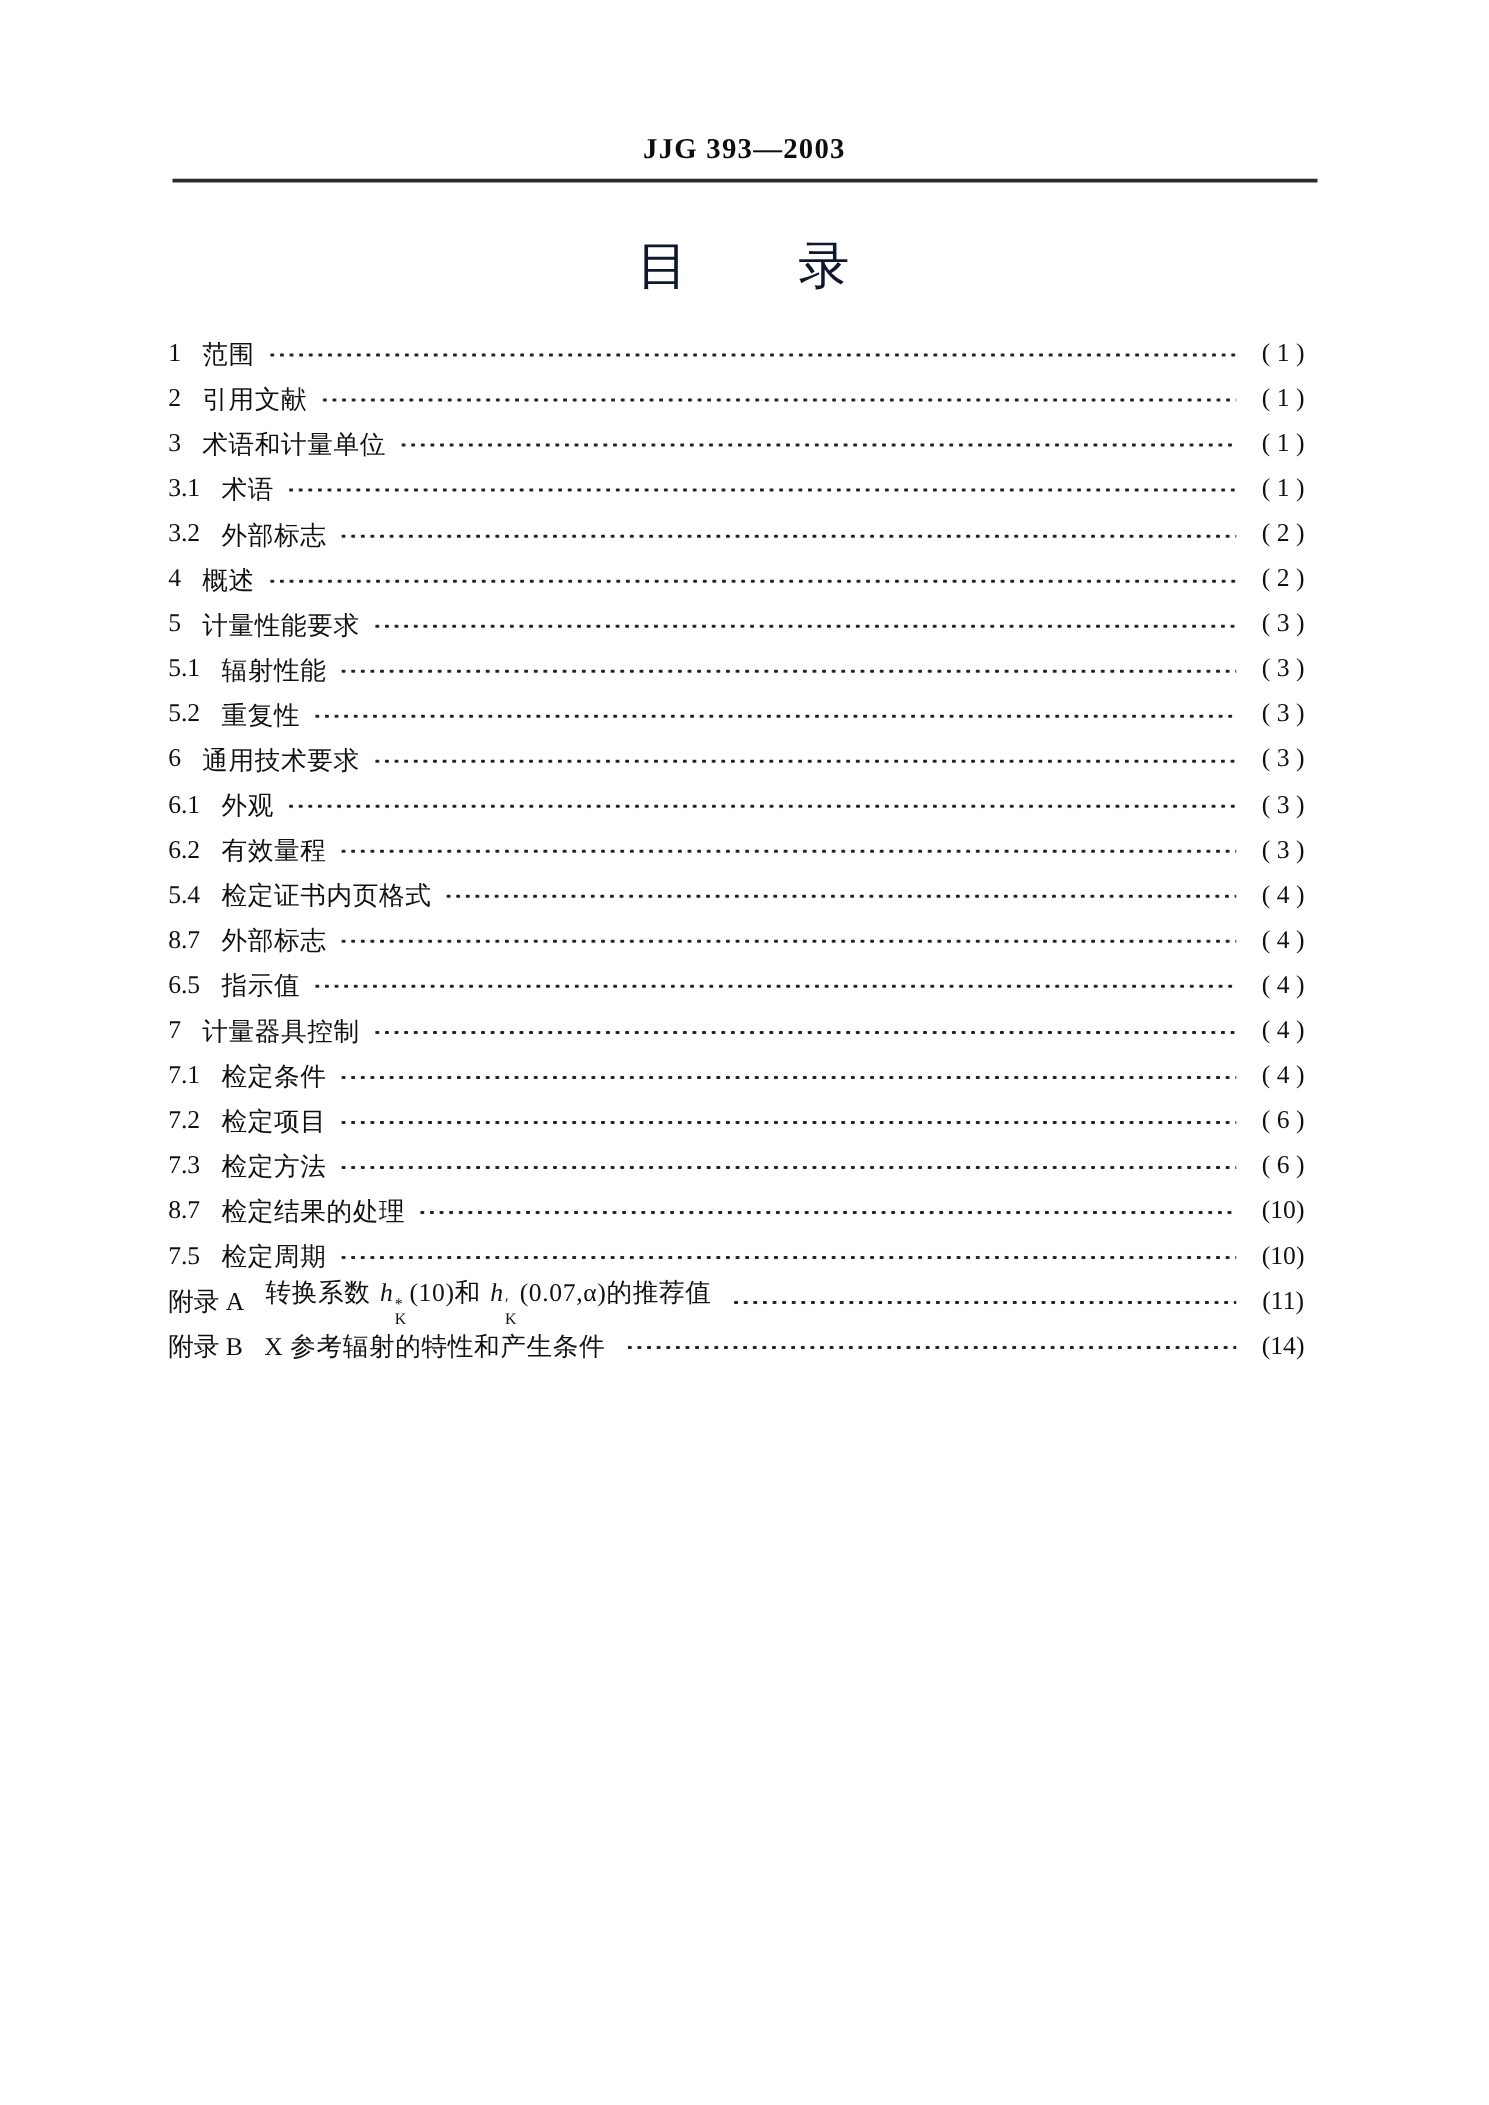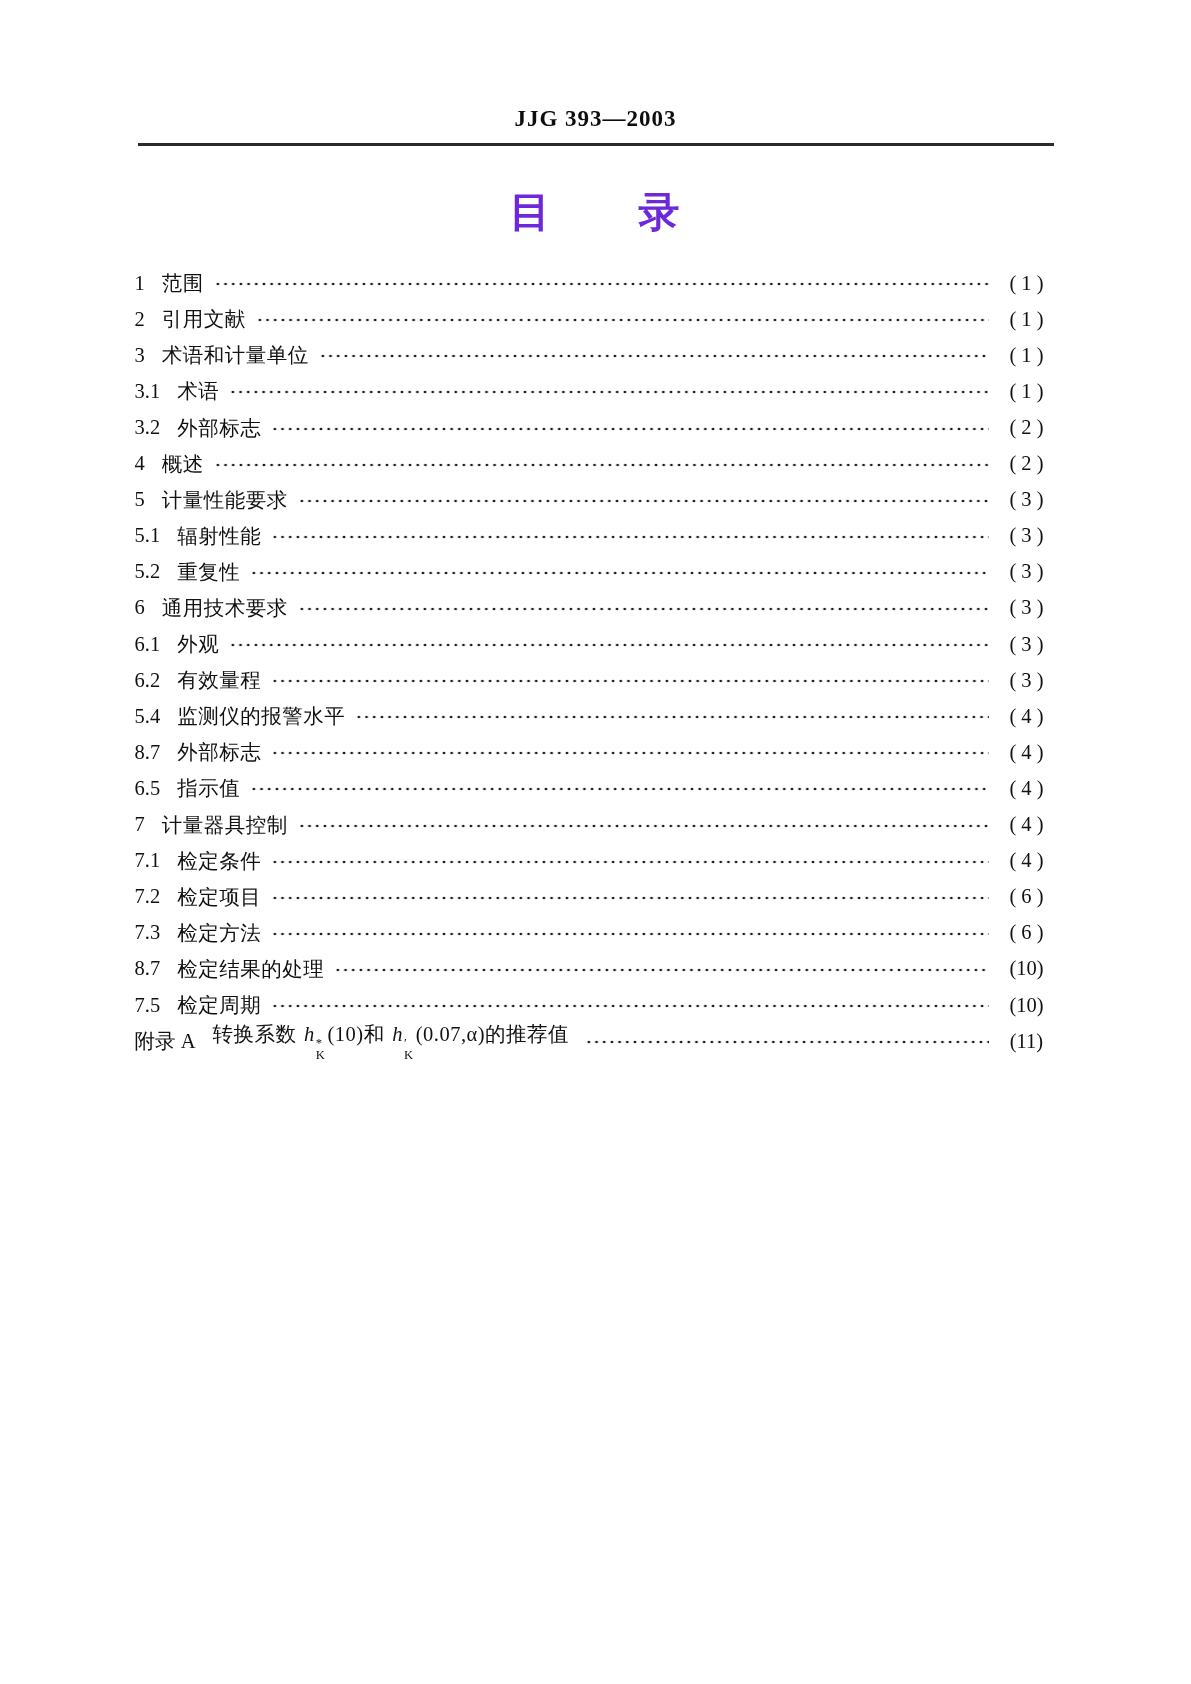--- a/index.html
+++ b/index.html
@@ -32,23 +32,23 @@
     width: 916px;
     margin: 11px auto 0 auto;
     border: none;
     border-top: 3px solid #2b2b2b;
     height: 0;
   }
   .doc-title {
     margin-top: 44px;
     text-align: center;
     font-size: 41px;
-    font-weight: bold;
+    font-weight: normal;
     letter-spacing: 2px;
-    color: #6d28d9;
+    color: #0f172a;
     line-height: 1.1;
   }
   .toc {
     width: 922px;
     margin: 30px auto 0 auto;
   }
   .toc-row {
     display: flex;
     align-items: center;
     height: 36.1px;
@@ -115,25 +115,26 @@
       <div class="toc-row"><span class="toc-no">3</span><span class="toc-title">术语和计量单位</span><span class="dot-leader"></span><span class="toc-page">( 1 )</span></div>
       <div class="toc-row"><span class="toc-no">3.1</span><span class="toc-title">术语</span><span class="dot-leader"></span><span class="toc-page">( 1 )</span></div>
       <div class="toc-row"><span class="toc-no">3.2</span><span class="toc-title">外部标志</span><span class="dot-leader"></span><span class="toc-page">( 2 )</span></div>
       <div class="toc-row"><span class="toc-no">4</span><span class="toc-title">概述</span><span class="dot-leader"></span><span class="toc-page">( 2 )</span></div>
       <div class="toc-row"><span class="toc-no">5</span><span class="toc-title">计量性能要求</span><span class="dot-leader"></span><span class="toc-page">( 3 )</span></div>
       <div class="toc-row"><span class="toc-no">5.1</span><span class="toc-title">辐射性能</span><span class="dot-leader"></span><span class="toc-page">( 3 )</span></div>
       <div class="toc-row"><span class="toc-no">5.2</span><span class="toc-title">重复性</span><span class="dot-leader"></span><span class="toc-page">( 3 )</span></div>
       <div class="toc-row"><span class="toc-no">6</span><span class="toc-title">通用技术要求</span><span class="dot-leader"></span><span class="toc-page">( 3 )</span></div>
       <div class="toc-row"><span class="toc-no">6.1</span><span class="toc-title">外观</span><span class="dot-leader"></span><span class="toc-page">( 3 )</span></div>
       <div class="toc-row"><span class="toc-no">6.2</span><span class="toc-title">有效量程</span><span class="dot-leader"></span><span class="toc-page">( 3 )</span></div>
-      <div class="toc-row"><span class="toc-no">5.4</span><span class="toc-title">监测仪的报警水平</span><span class="dot-leader"></span><span class="toc-page">( 4 )</span></div>
+      <div class="toc-row"><span class="toc-no">5.4</span><span class="toc-title">检定证书内页格式</span><span class="dot-leader"></span><span class="toc-page">( 4 )</span></div>
       <div class="toc-row"><span class="toc-no">8.7</span><span class="toc-title">外部标志</span><span class="dot-leader"></span><span class="toc-page">( 4 )</span></div>
       <div class="toc-row"><span class="toc-no">6.5</span><span class="toc-title">指示值</span><span class="dot-leader"></span><span class="toc-page">( 4 )</span></div>
       <div class="toc-row"><span class="toc-no">7</span><span class="toc-title">计量器具控制</span><span class="dot-leader"></span><span class="toc-page">( 4 )</span></div>
       <div class="toc-row"><span class="toc-no">7.1</span><span class="toc-title">检定条件</span><span class="dot-leader"></span><span class="toc-page">( 4 )</span></div>
       <div class="toc-row"><span class="toc-no">7.2</span><span class="toc-title">检定项目</span><span class="dot-leader"></span><span class="toc-page">( 6 )</span></div>
       <div class="toc-row"><span class="toc-no">7.3</span><span class="toc-title">检定方法</span><span class="dot-leader"></span><span class="toc-page">( 6 )</span></div>
       <div class="toc-row"><span class="toc-no">8.7</span><span class="toc-title">检定结果的处理</span><span class="dot-leader"></span><span class="toc-page">(10)</span></div>
       <div class="toc-row"><span class="toc-no">7.5</span><span class="toc-title">检定周期</span><span class="dot-leader"></span><span class="toc-page">(10)</span></div>
       <div class="toc-row"><span class="toc-no">附录 A</span><span class="toc-title"><span>转换系数 </span><span class="var">h</span><span class="supsub"><span class="ss-sup">*</span><span class="ss-sub">K</span></span><span>(10)和 </span><span class="var">h</span><span class="supsub"><span class="ss-sup">′</span><span class="ss-sub">K</span></span><span>(0.07,α)的推荐值 </span></span><span class="dot-leader"></span><span class="toc-page">(11)</span></div>
+      <div class="toc-row"><span class="toc-no">附录 B</span><span class="toc-title">X 参考辐射的特性和产生条件 </span><span class="dot-leader"></span><span class="toc-page">(14)</span></div>
     </div>
 
 </div>
 
 </body></html>

